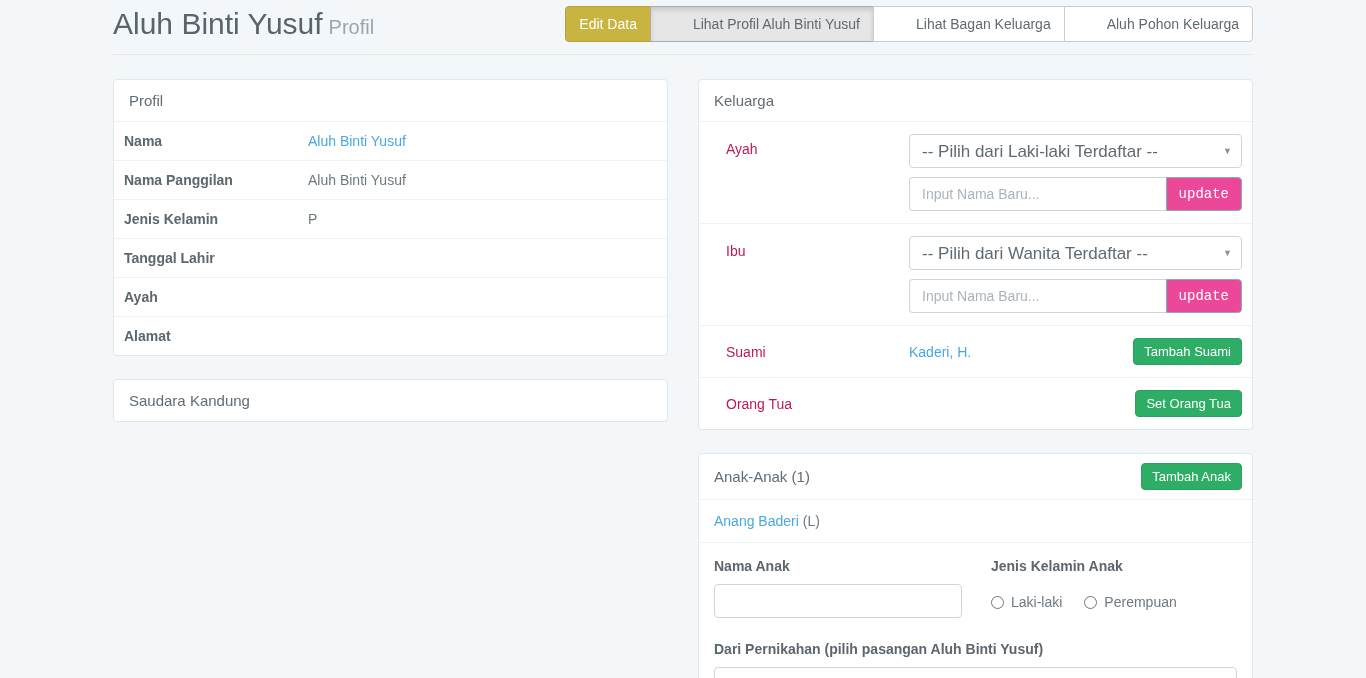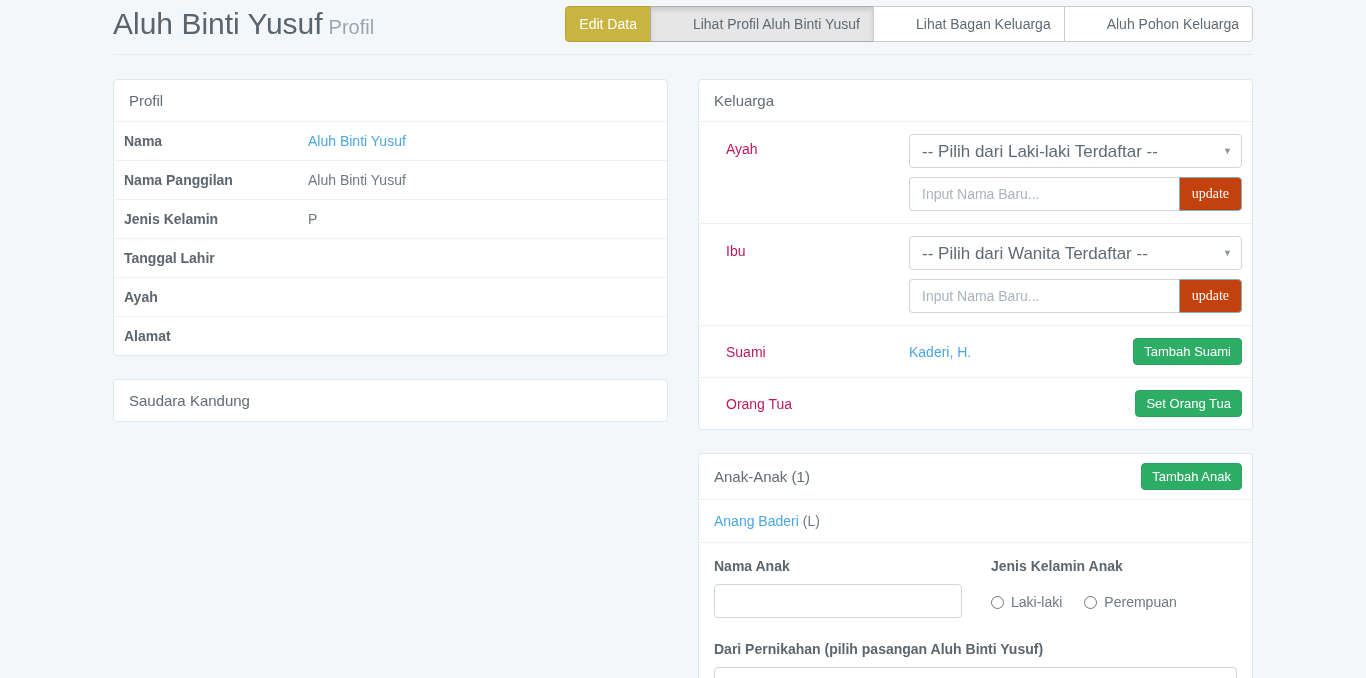--- a/index.html
+++ b/index.html
@@ -71,22 +71,22 @@
     font-size: 9px; color: #8a939b; pointer-events: none;
   }
 
   .input-group { display: flex; margin-top: 9px; }
   .input-group input {
     flex: 1; height: 34px; padding: 6px 12px; font-size: 14px; font-family: inherit;
     border: 1px solid #ccd6dc; border-right: none; border-radius: 4px 0 0 4px; color: #5f6a72;
   }
   input::placeholder { color: #aab4bb; opacity: 1; }
   .btn-update {
-    background: #c2410c; border: 1px solid #85adc1; color: #fff;
-    padding: 6px 12px; font-size: 14px; font-family: Liberation Serif, serif;
+    background: #ec4899; border: 1px solid #85adc1; color: #fff;
+    padding: 6px 12px; font-size: 14px; font-family: Liberation Mono, monospace;
     border-radius: 0 4px 4px 0; cursor: pointer;
   }
 
   .btn-green-sm {
     background: #2ead67; border: 1px solid #28a25e; color: #fff;
     font-size: 13px; padding: 5px 10px; border-radius: 4px; cursor: pointer;
     font-family: inherit; margin-left: auto; white-space: nowrap;
   }
 
   

